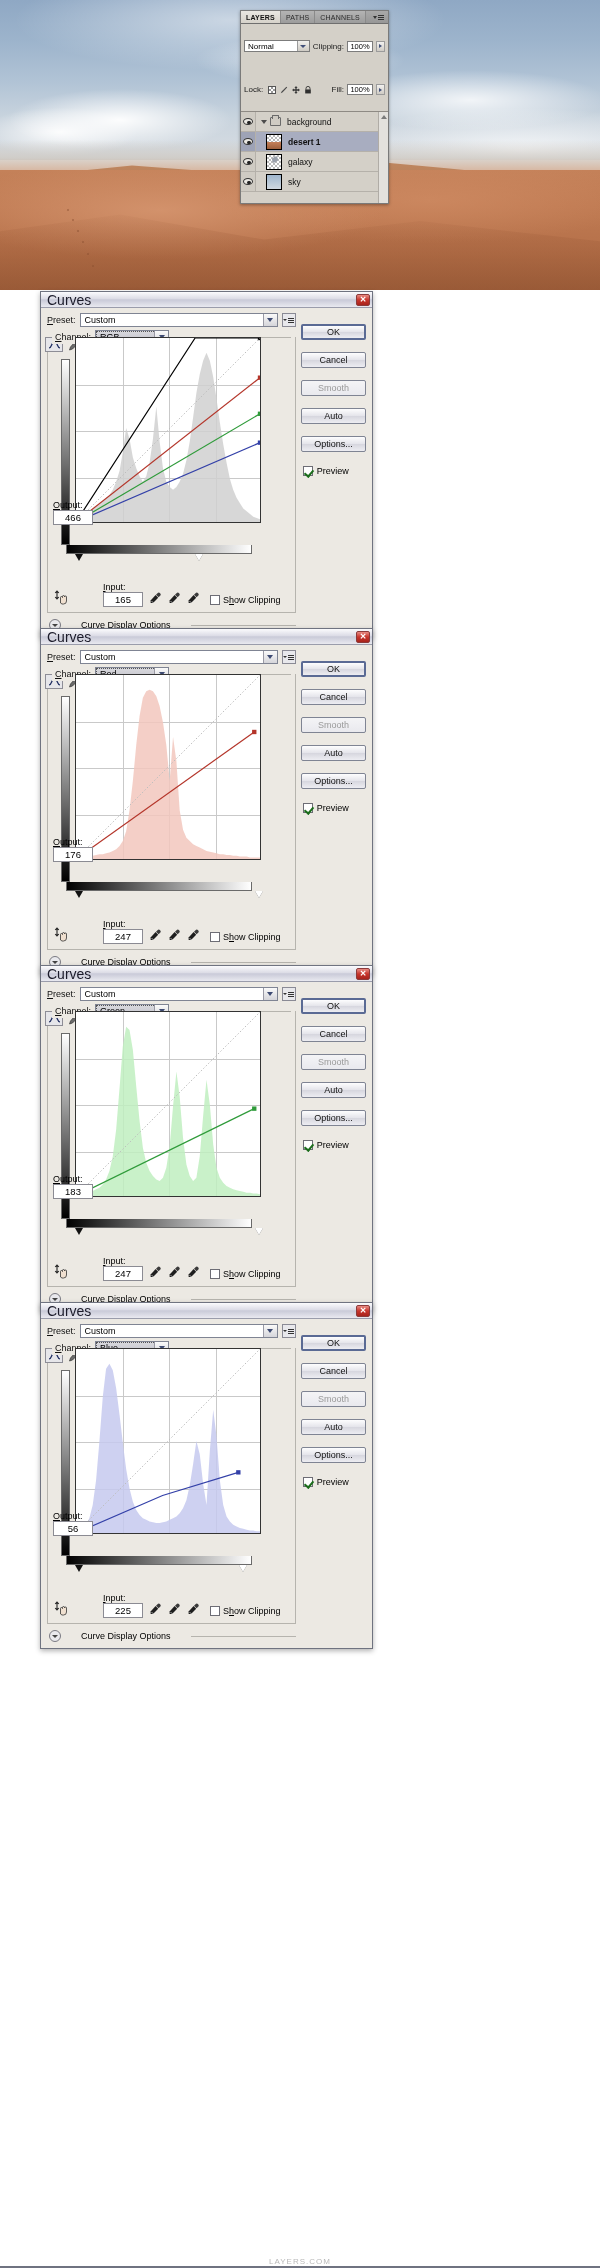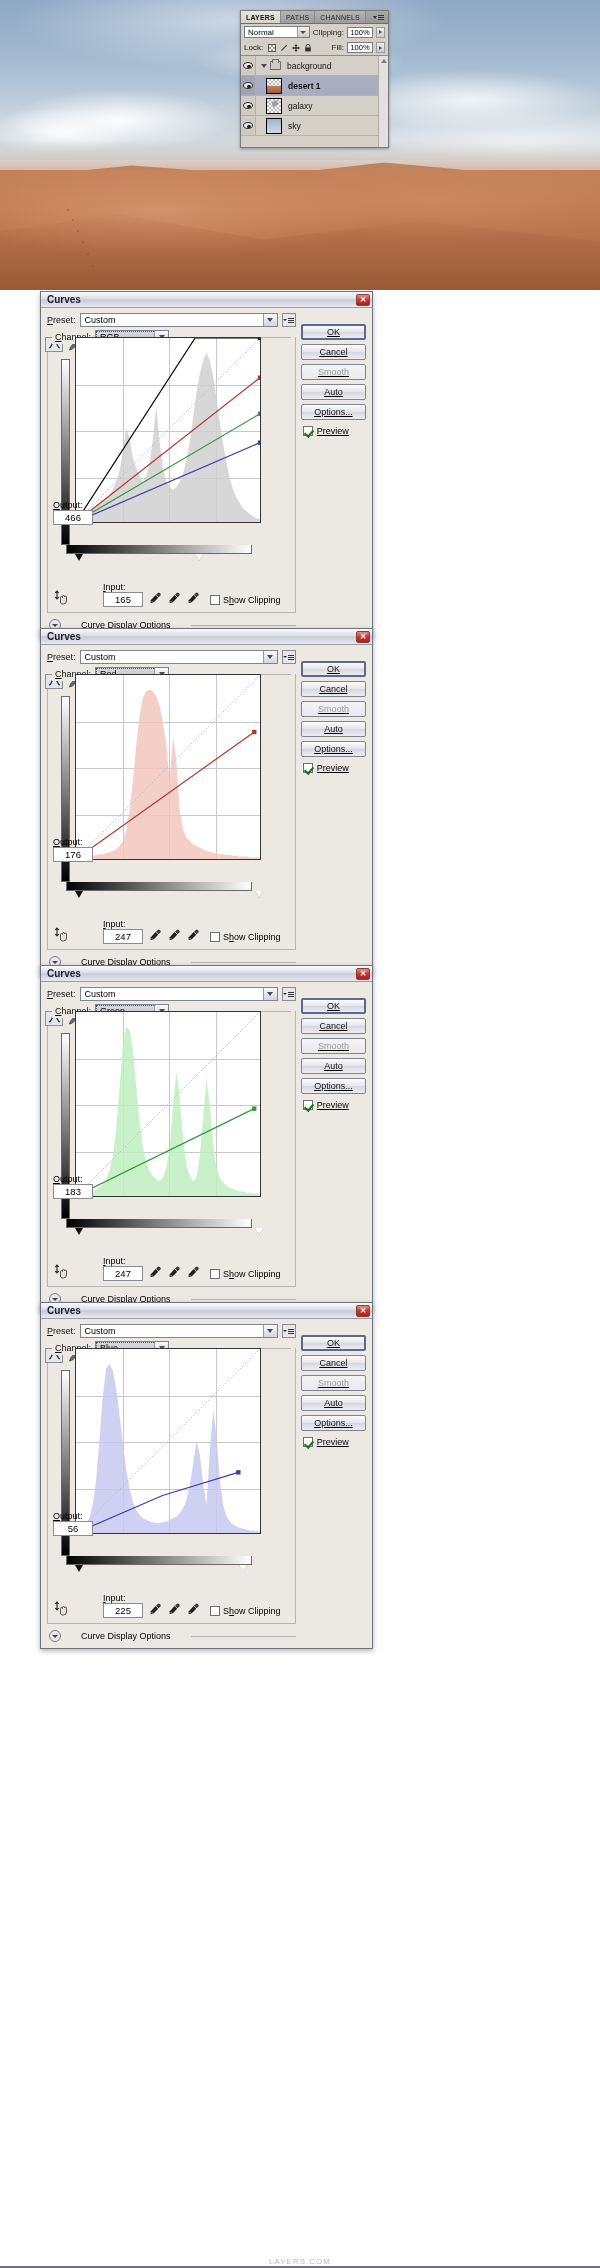--- a/index.html
+++ b/index.html
@@ -89,21 +89,21 @@
   }
   .lp-menu-icon .bars { display:flex; flex-direction:column; gap:1px; }
   .lp-menu-icon .bars i { display:block; width:6px; height:1px; background:#333; }
   .lp-menu-icon .tri {
     width:0;height:0;border-left:2.5px solid transparent;border-right:2.5px solid transparent;
     border-top:3px solid #333;
   }
 
   .lp-row {
     display:flex; align-items:center; gap:3px;
-    padding:2px 3px; background:#d4d0c8;
+    padding:16px 3px; background:#d4d0c8;
   }
   .lp-select {
     flex:1; height:12px; background:#fff; border:1px solid #7c7c7c;
     display:flex; align-items:center; padding-left:3px; font-size:8px;
     position:relative;
   }
   .lp-select .arrow-box {
     position:absolute; right:0; top:0; bottom:0; width:12px;
     background:linear-gradient(180deg,#f2f1ef 0%,#cfcbc4 100%);
     border-left:1px solid #9b9b9b;
@@ -209,29 +209,29 @@
     border:1px solid #6f7380;
     box-shadow:0 2px 5px rgba(0,0,0,.3);
     font-size:9px;
   }
   .cv-title {
     height:16px; display:flex; align-items:center; justify-content:space-between;
     padding:0 2px 0 6px;
     background:linear-gradient(180deg,#fbfbfd 0%,#dcdce6 45%,#c9cad8 52%,#e9e9f0 100%);
     border-bottom:1px solid #9a9cab;
   }
-  .cv-title-text { font-size:10px; font-weight:bold; color:#1b1b2a; }
+  .cv-title-text { font-size:14px; font-weight:normal; color:#1b1b2a; }
   .cv-close {
     width:14px; height:12px; border:1px solid #8c3a3a; border-radius:2px;
     background:linear-gradient(180deg,#e88a82 0%,#c7352c 50%,#a8231c 100%);
     color:#fff; font-size:8px; line-height:10px; text-align:center; font-weight:bold;
   }
   .cv-body { padding:5px 6px 6px 6px; display:flex; gap:5px; }
   .cv-left { width:252px; }
-  .cv-right { width:66px; display:flex; flex-direction:column; gap:4px; padding-top:11px;text-decoration:underline; }
+  .cv-right { width:66px; display:flex; flex-direction:column; gap:12px; padding-top:11px; }
 
   .cv-preset-row { display:flex; align-items:center; gap:4px; margin-bottom:5px; }
   .cv-lbl { font-size:9px; color:#111; white-space:nowrap; }
   .cv-lbl u { text-decoration:underline; }
   .cv-combo {
     flex:1; height:14px; background:#fff; border:1px solid #7f8493;
     display:flex; align-items:center; padding-left:4px; font-size:9px; position:relative;
   }
   .cv-combo .drop {
     position:absolute; right:0; top:0; bottom:0; width:14px;

